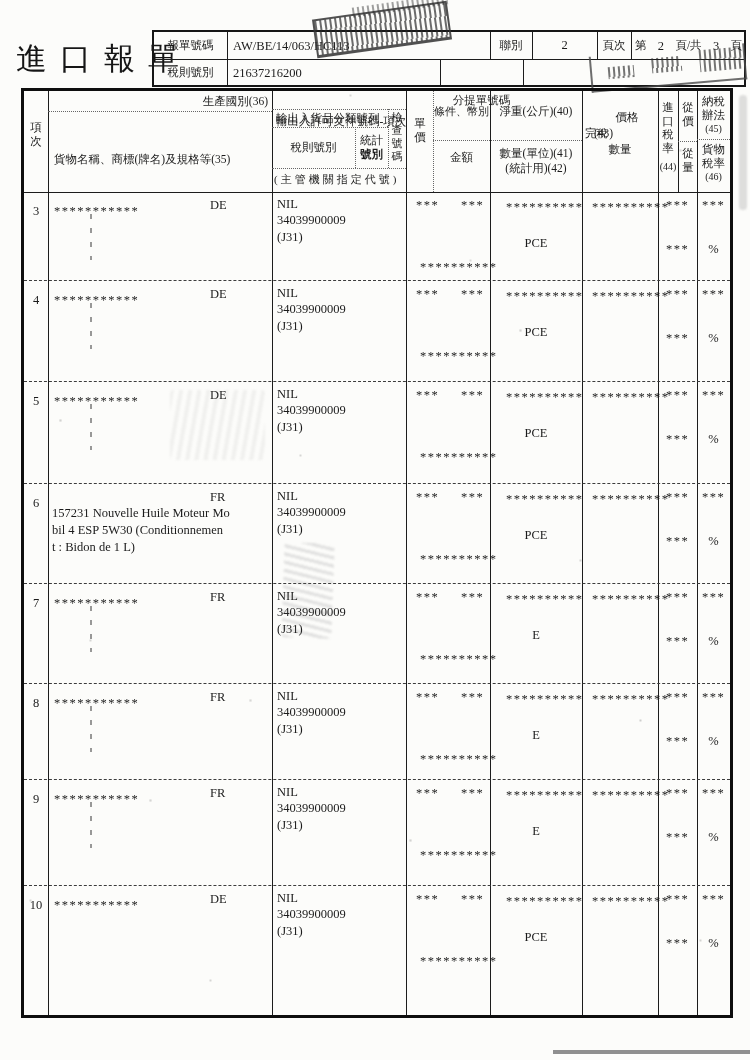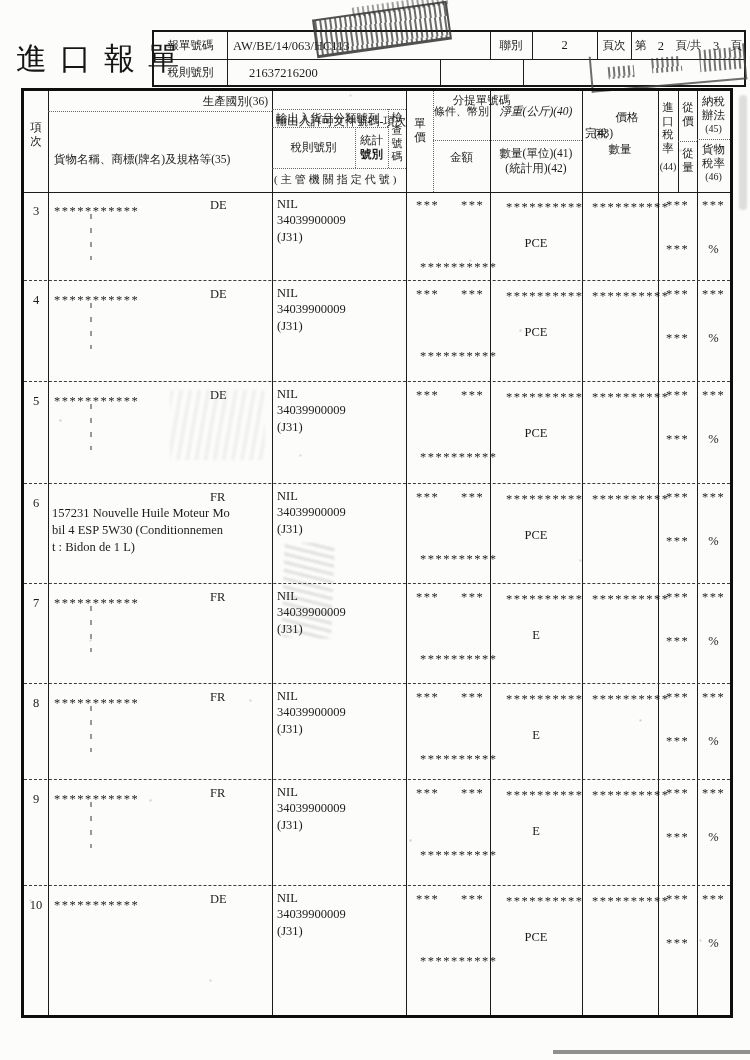--- a/index.html
+++ b/index.html
@@ -58,21 +58,21 @@
     <div class="t val ctr" style="left:378px;top:6px;width:65px;">2</div>
     <div class="t ctr" style="left:443px;top:7px;width:34px;">頁次</div>
     <div class="t" style="left:477px;top:7px;width:107px;display:flex;justify-content:space-between;padding:0 4px;">
       <span>第</span>
         <span class="val">2</span>
         <span>頁/共</span>
         <span class="val">3</span>
         <span>頁</span>
     </div>
     <div class="t ctr" style="left:0;top:34px;width:73px;">稅則號別</div>
-    <div class="t val" style="left:79px;top:34px;margin-left:16px;">21637216200</div>
+    <div class="t val" style="left:79px;top:34px;">21637216200</div>
     <div class="t ctr" style="left:286px;top:34px;width:83px;margin-top:28px;">分提單號碼</div>
     <div class="t val" style="left:375px;top:34px;"></div>
   </div>
 
   <div class="abs stampfill" style="left:314px;top:10px;width:132px;height:34px;transform:rotate(-8deg);border:2px solid #333;border-bottom-width:3px;opacity:.85;"></div>
   <div class="abs stampfill" style="left:352px;top:1px;width:96px;height:10px;transform:rotate(-8deg);opacity:.55;"></div>
   <div class="abs" style="left:590px;top:50px;width:152px;height:34px;transform:rotate(-5deg);border:2px solid #4a4a4a;border-top:none;opacity:.8;">
     <span class="abs stampfill" style="left:16px;top:12px;width:26px;height:12px;"></span>
     <span class="abs stampfill" style="left:60px;top:7px;width:30px;height:15px;"></span>
     <span class="abs stampfill" style="right:2px;top:3px;width:42px;height:22px;"></span>
@@ -110,21 +110,21 @@
     <div class="t ctr" style="left:248px;top:50px;width:83px;">稅則號別</div>
     <div class="t ctr" style="left:331px;top:43px;width:33px;">統計</div>
     <div class="t ctr" style="left:331px;top:57px;width:33px;font-weight:bold;">號別</div>
     <div class="t vt" style="left:366px;top:20px;font-size:11px;">檢查號碼</div>
     <div class="t" style="left:250px;top:82px;letter-spacing:3px;font-size:11px;">(主管機關指定代號)</div>
 
     <div class="t vt" style="left:389px;top:26px;">單價</div>
     <div class="t ctr" style="left:409px;top:14px;width:57px;font-size:11px;">條件、幣別</div>
     <div class="t ctr" style="left:409px;top:60px;width:57px;">金額</div>
 
-    <div class="t ctr" style="left:466px;top:14px;width:92px;font-style:italic;">淨重(公斤)(40)</div>
+    <div class="t ctr" style="left:466px;top:14px;width:92px;">淨重(公斤)(40)</div>
     <div class="t ctr" style="left:466px;top:56px;width:92px;">數量(單位)(41)</div>
     <div class="t ctr" style="left:466px;top:71px;width:92px;">(統計用)(42)</div>
 
     <div class="t ctr" style="left:558px;top:20px;width:76px;text-indent:14px;">價格</div>
     <div class="t" style="left:561px;top:36px;">完稅</div>
     <div class="t" style="left:558px;top:36px;width:72px;margin-left:12px;">(43)</div>
     <div class="t ctr" style="left:558px;top:52px;width:76px;">數量</div>
 
     <div class="t vt" style="left:637px;top:10px;">進口稅率</div>
     <div class="t ctr" style="left:634px;top:70px;width:20px;font-size:10px;">(44)</div>

